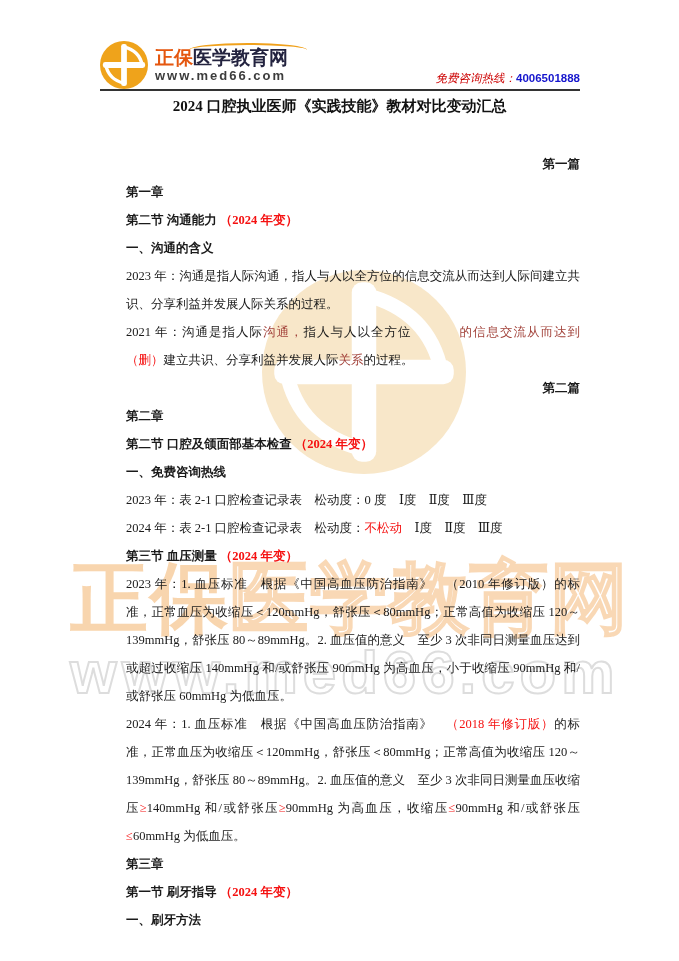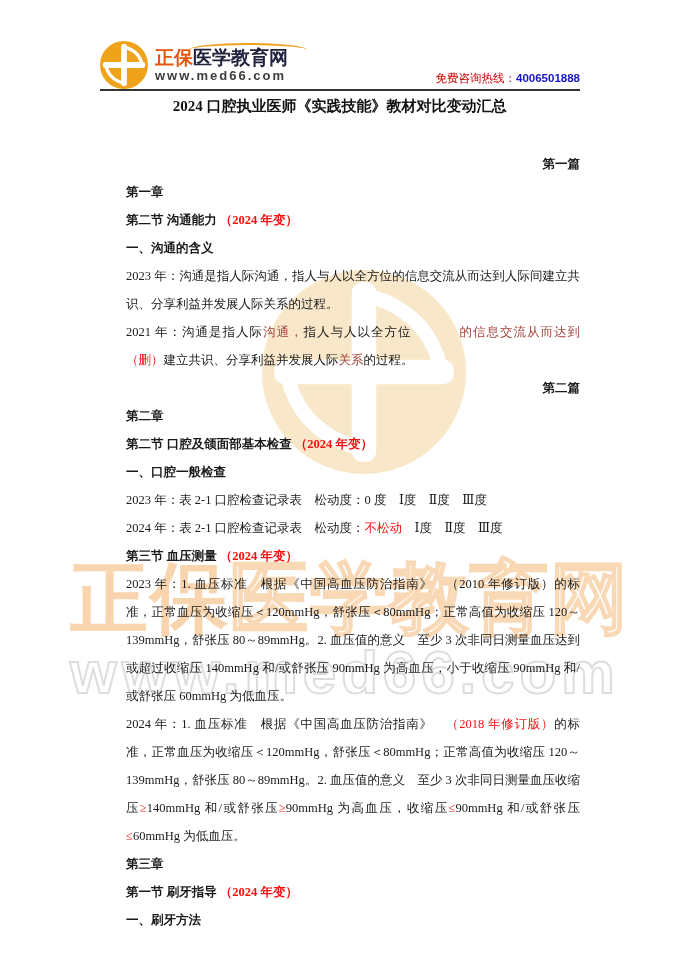--- a/index.html
+++ b/index.html
@@ -36,21 +36,21 @@
   .logo-mark { width:48px; height:48px; flex:0 0 auto; }
   .logo-text { margin-left:7px; font-family:"Liberation Sans","DejaVu Sans",sans-serif; position:relative; padding-top:6px; }
   .logo-arc { position:absolute; left:34px; top:2px; width:118px; height:14px;
               border-top:2px solid #f0a11c; border-radius:50%; }
   .brand-line { font-size:19px; font-weight:bold; line-height:21px; white-space:nowrap; }
   .brand-part1 { color:#e5570f; }
   .brand-part2 { color:#23233f; }
   .brand-url { font-size:13px; font-weight:bold; letter-spacing:2px; color:#3c3c3c; line-height:16px; }
   .hotline { position:absolute; right:99px; top:71px; font-size:11.5px;
              font-family:"Liberation Sans","DejaVu Sans",sans-serif; white-space:nowrap; }
-  .hotline .lbl { color:#cc0000; }
+  .hotline .lbl { color:#cc0000;font-style:italic; }
   .hotline .num { color:#1515cd; font-weight:bold; }
   .header-rule { position:absolute; left:100px; top:89px; width:480px; height:0;
                  border-top:2px solid #333333; }
 
   
   .doc-title { position:absolute; z-index:2; left:0; top:97px; width:679px;
                text-align:center; font-size:15px; font-weight:bold; color:#111; }
 
   
   .content { position:absolute; z-index:1; left:126px; top:150px; width:454px;
@@ -109,21 +109,21 @@
   <div class="content">
       <div class="blk center"><span>第一篇</span></div>
       <div class="blk h"><span>第一章</span></div>
       <div class="blk h"><span>第二节 沟通能力 </span><span style="color: rgb(245, 17, 17);">（2024 年变）</span></div>
       <div class="blk h"><span>一、沟通的含义</span></div>
       <div class="blk p"><span>2023 年：沟通是指人际沟通，指人与人以全方位的信息交流从而达到人际间建立共识、分享利益并发展人际关系的过程。</span></div>
       <div class="blk p"><span>2021 年：沟通是指人际</span><span style="color: rgb(162, 66, 58);">沟通，</span><span>指人与人以全方位</span><span style="color: rgb(162, 66, 58); margin-left: 48px;">的信息交流从而达到</span><span style="color: rgb(245, 17, 17);">（删）</span><span>建立共识、分享利益并发展人际</span><span style="color: rgb(162, 66, 58);">关系</span><span>的过程。</span></div>
       <div class="blk center"><span>第二篇</span></div>
       <div class="blk h"><span>第二章</span></div>
       <div class="blk h"><span>第二节 口腔及颌面部基本检查 </span><span style="color: rgb(245, 17, 17);">（2024 年变）</span></div>
-      <div class="blk h"><span>一、口腔一般检查</span></div>
+      <div class="blk h"><span>一、免费咨询热线</span></div>
       <div class="blk p"><span>2023 年：表 2-1 口腔检查记录表　松动度：0 度　Ⅰ度　Ⅱ度　Ⅲ度</span></div>
       <div class="blk p"><span>2024 年：表 2-1 口腔检查记录表　松动度：</span><span style="color: rgb(245, 17, 17);">不松动</span><span>　Ⅰ度　Ⅱ度　Ⅲ度</span></div>
       <div class="blk h"><span>第三节 血压测量 </span><span style="color: rgb(245, 17, 17);">（2024 年变）</span></div>
       <div class="blk p"><span>2023 年：1. 血压标准　根据《中国高血压防治指南》　（2010 年修订版）的标准，正常血压为收缩压＜120mmHg，舒张压＜80mmHg；正常高值为收缩压 120～139mmHg，舒张压 80～89mmHg。2. 血压值的意义　至少 3 次非同日测量血压达到或超过收缩压 140mmHg 和/或舒张压 90mmHg 为高血压，小于收缩压 90mmHg 和/或舒张压 60mmHg 为低血压。</span></div>
       <div class="blk p"><span>2024 年：1. 血压标准　根据《中国高血压防治指南》　</span><span style="color: rgb(245, 17, 17);">（2018 年修订版）</span><span>的标准，正常血压为收缩压＜120mmHg，舒张压＜80mmHg；正常高值为收缩压 120～139mmHg，舒张压 80～89mmHg。2. 血压值的意义　至少 3 次非同日测量血压收缩压</span><span style="color: rgb(245, 17, 17);">≥</span><span>140mmHg 和/或舒张压</span><span style="color: rgb(245, 17, 17);">≥</span><span>90mmHg 为高血压，收缩压</span><span style="color: rgb(245, 17, 17);">≤</span><span>90mmHg 和/或舒张压</span><span style="color: rgb(245, 17, 17);">≤</span><span>60mmHg 为低血压。</span></div>
       <div class="blk h"><span>第三章</span></div>
       <div class="blk h"><span>第一节 刷牙指导 </span><span style="color: rgb(245, 17, 17);">（2024 年变）</span></div>
       <div class="blk h"><span>一、刷牙方法</span></div>
     </div>
 

